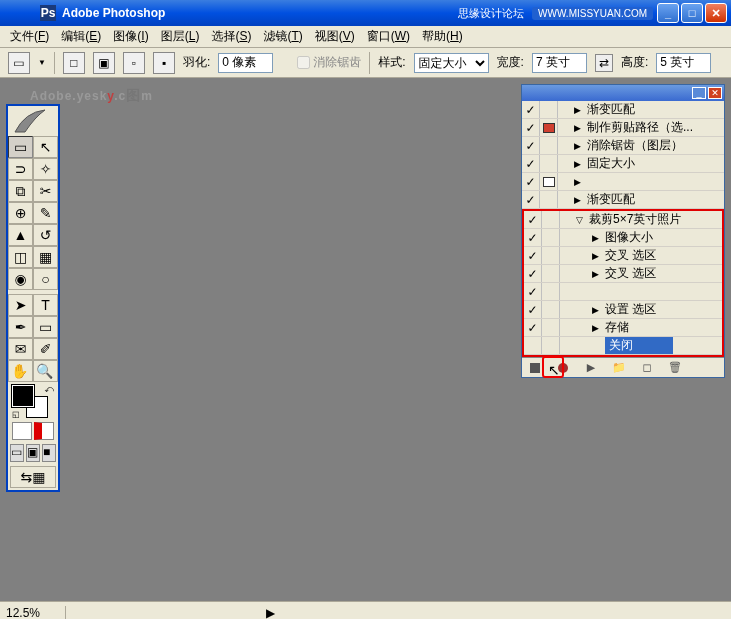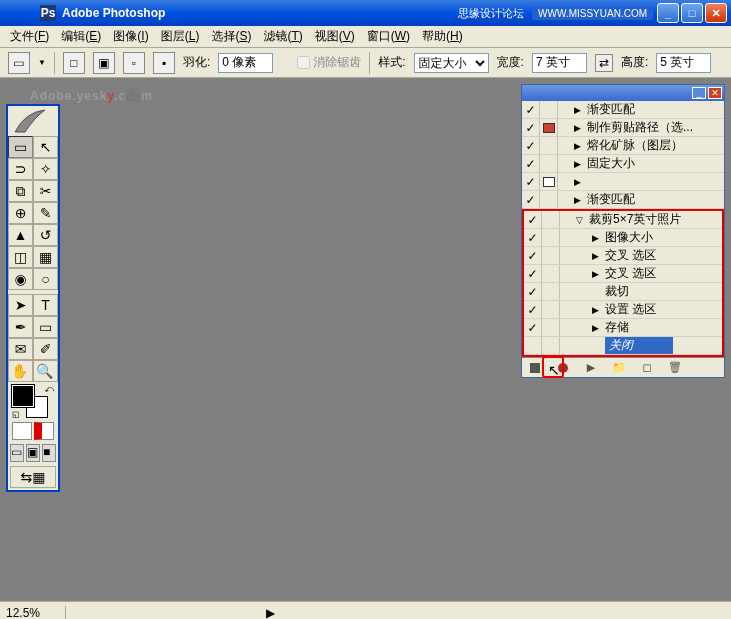--- a/index.html
+++ b/index.html
@@ -244,21 +244,21 @@
             <span class="action-label">制作剪贴路径（选...</span>
           </div>
         </div>
         <div class="action-row">
           <div class="chk-col">
             <span style="color:#000">✓</span>
           </div>
           <div class="dlg-col"></div>
           <div class="action-content" style="padding-left: 16px;">
             <span class="expand-arrow">▶</span>
-            <span class="action-label">熔化矿脉（图层）</span>
+            <span class="action-label">消除锯齿（图层）</span>
           </div>
         </div>
         <div class="action-row">
           <div class="chk-col">
             <span style="color:#000">✓</span>
           </div>
           <div class="dlg-col"></div>
           <div class="action-content" style="padding-left: 16px;">
             <span class="expand-arrow">▶</span>
             <span class="action-label">固定大小</span>
@@ -324,24 +324,20 @@
             <div class="action-content" style="padding-left: 32px;">
               <span class="expand-arrow">▶</span>
               <span class="action-label">交叉 选区</span>
             </div>
           </div>
           <div class="action-row">
             <div class="chk-col">
               <span style="color:#000">✓</span>
             </div>
             <div class="dlg-col"></div>
-            <div class="action-content" style="padding-left: 32px;">
-              <span class="expand-arrow"></span>
-              <span class="action-label">裁切</span>
-            </div>
           </div>
           <div class="action-row">
             <div class="chk-col">
               <span style="color:#000">✓</span>
             </div>
             <div class="dlg-col"></div>
             <div class="action-content" style="padding-left: 32px;">
               <span class="expand-arrow">▶</span>
               <span class="action-label">设置 选区</span>
             </div>
@@ -352,21 +348,21 @@
             </div>
             <div class="dlg-col"></div>
             <div class="action-content" style="padding-left: 32px;">
               <span class="expand-arrow">▶</span>
               <span class="action-label">存储</span>
             </div>
           </div>
           <div class="action-row selected">
             <div class="chk-col"></div>
             <div class="dlg-col"></div>
-            <div class="action-content" style="padding-left: 32px; font-style: italic;">
+            <div class="action-content" style="padding-left: 32px;">
               <span class="expand-arrow"></span>
               <span class="action-label">关闭</span>
             </div>
           </div>
         </div>
       </div>
     <div class="panel-footer" style="position:relative">
       <div class="cursor-highlight" style="left:20px; top:-2px;"></div>
       <div class="footer-btn">
           <div class="footer-stop"></div>

